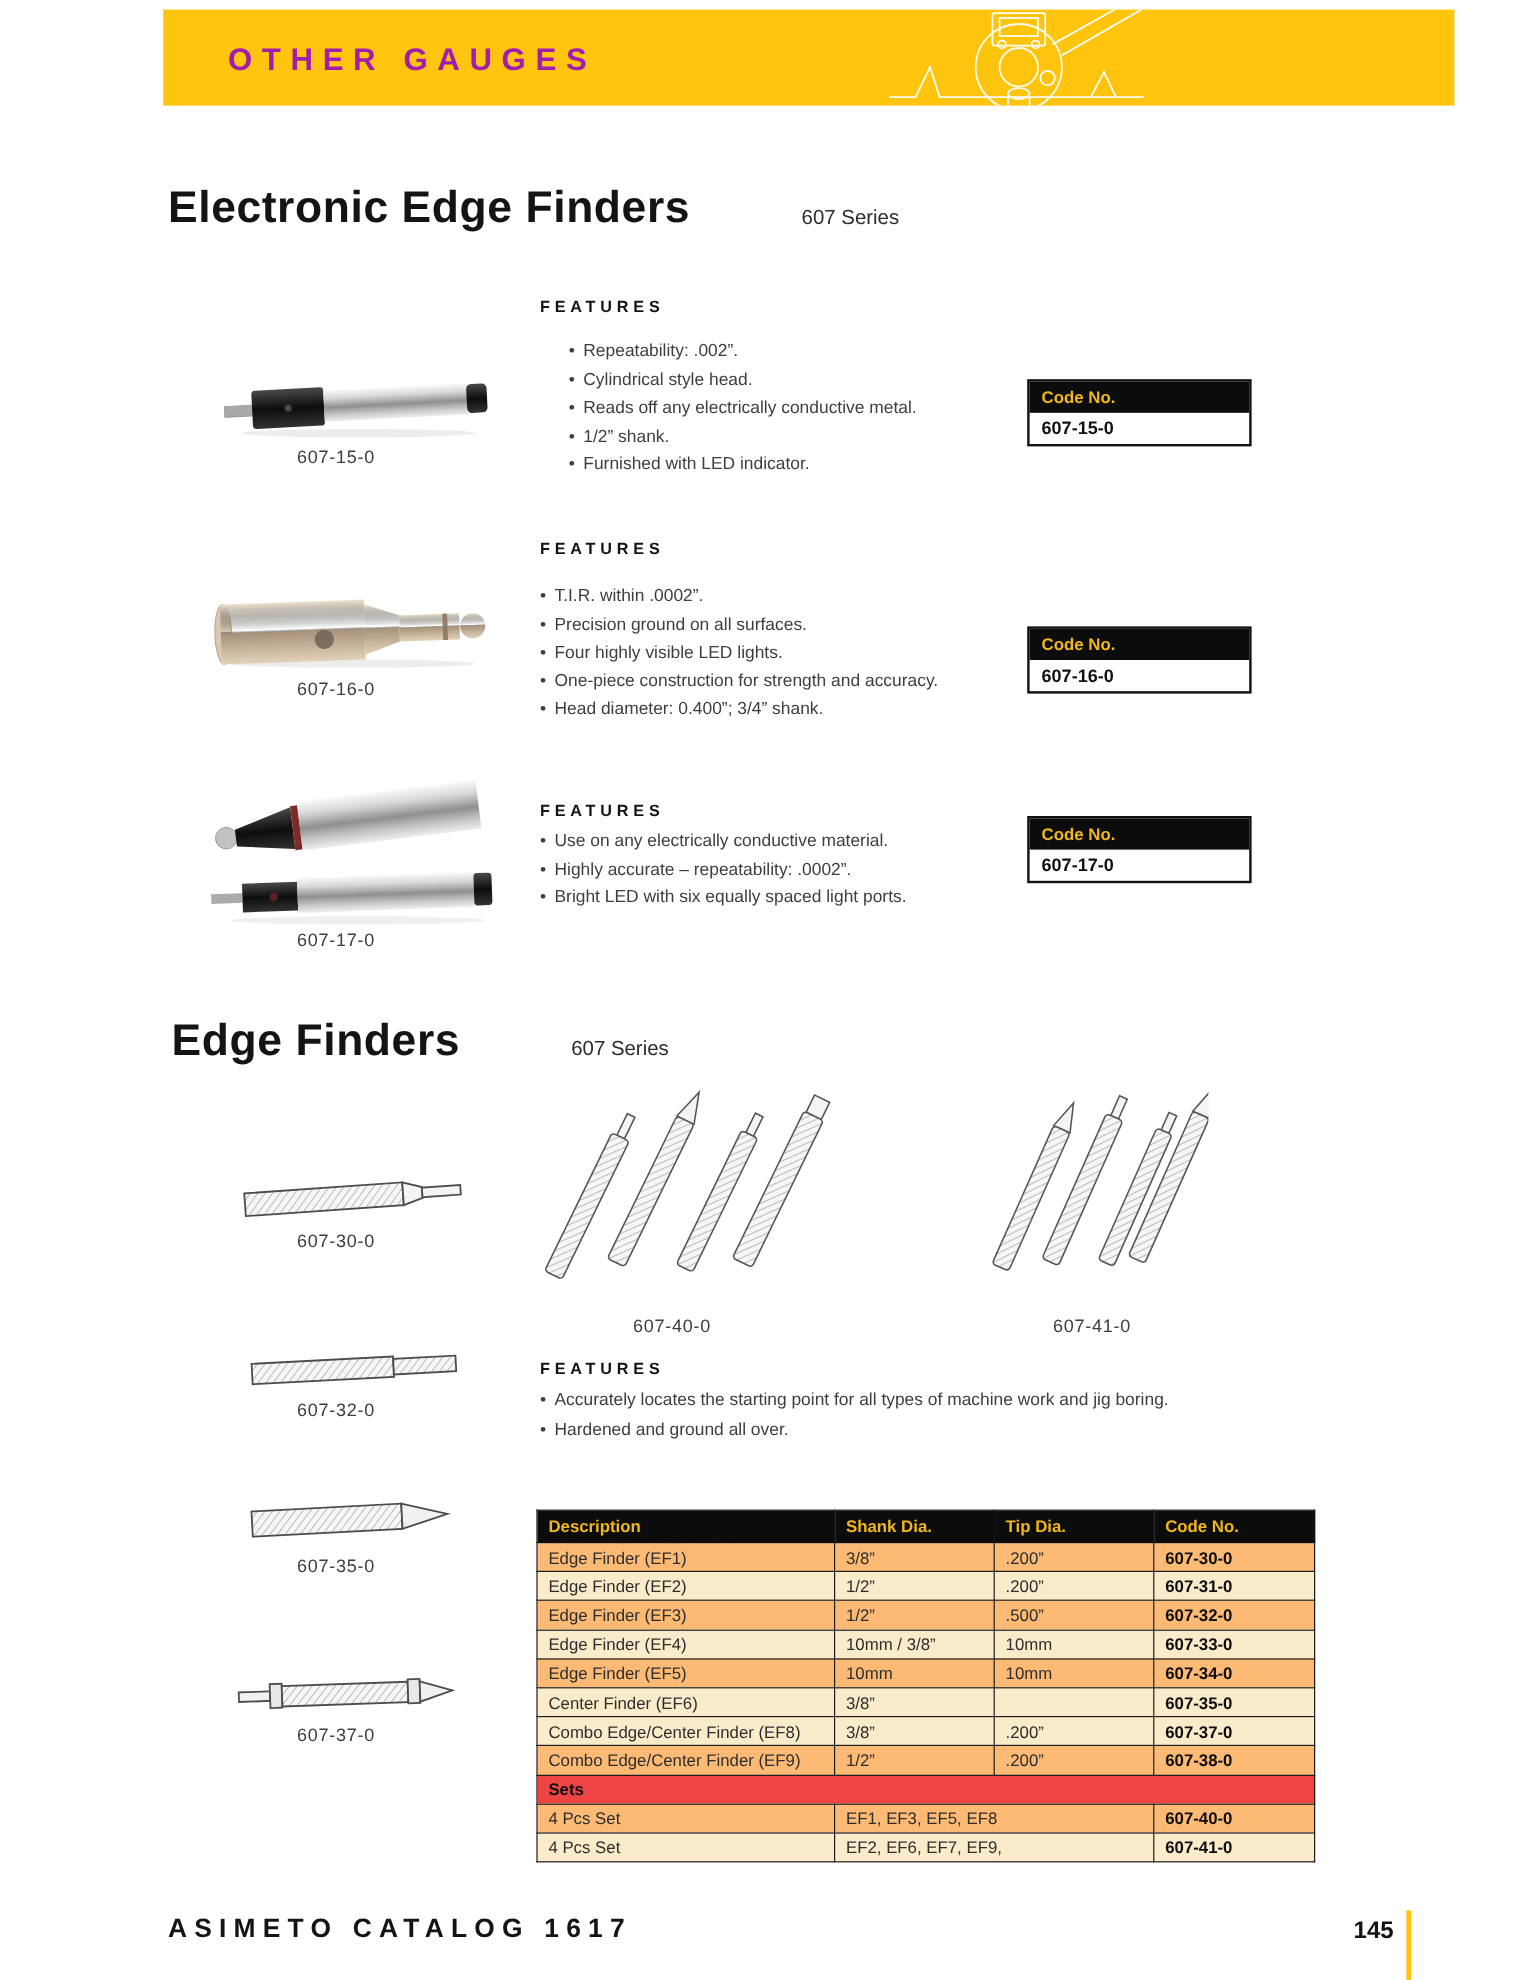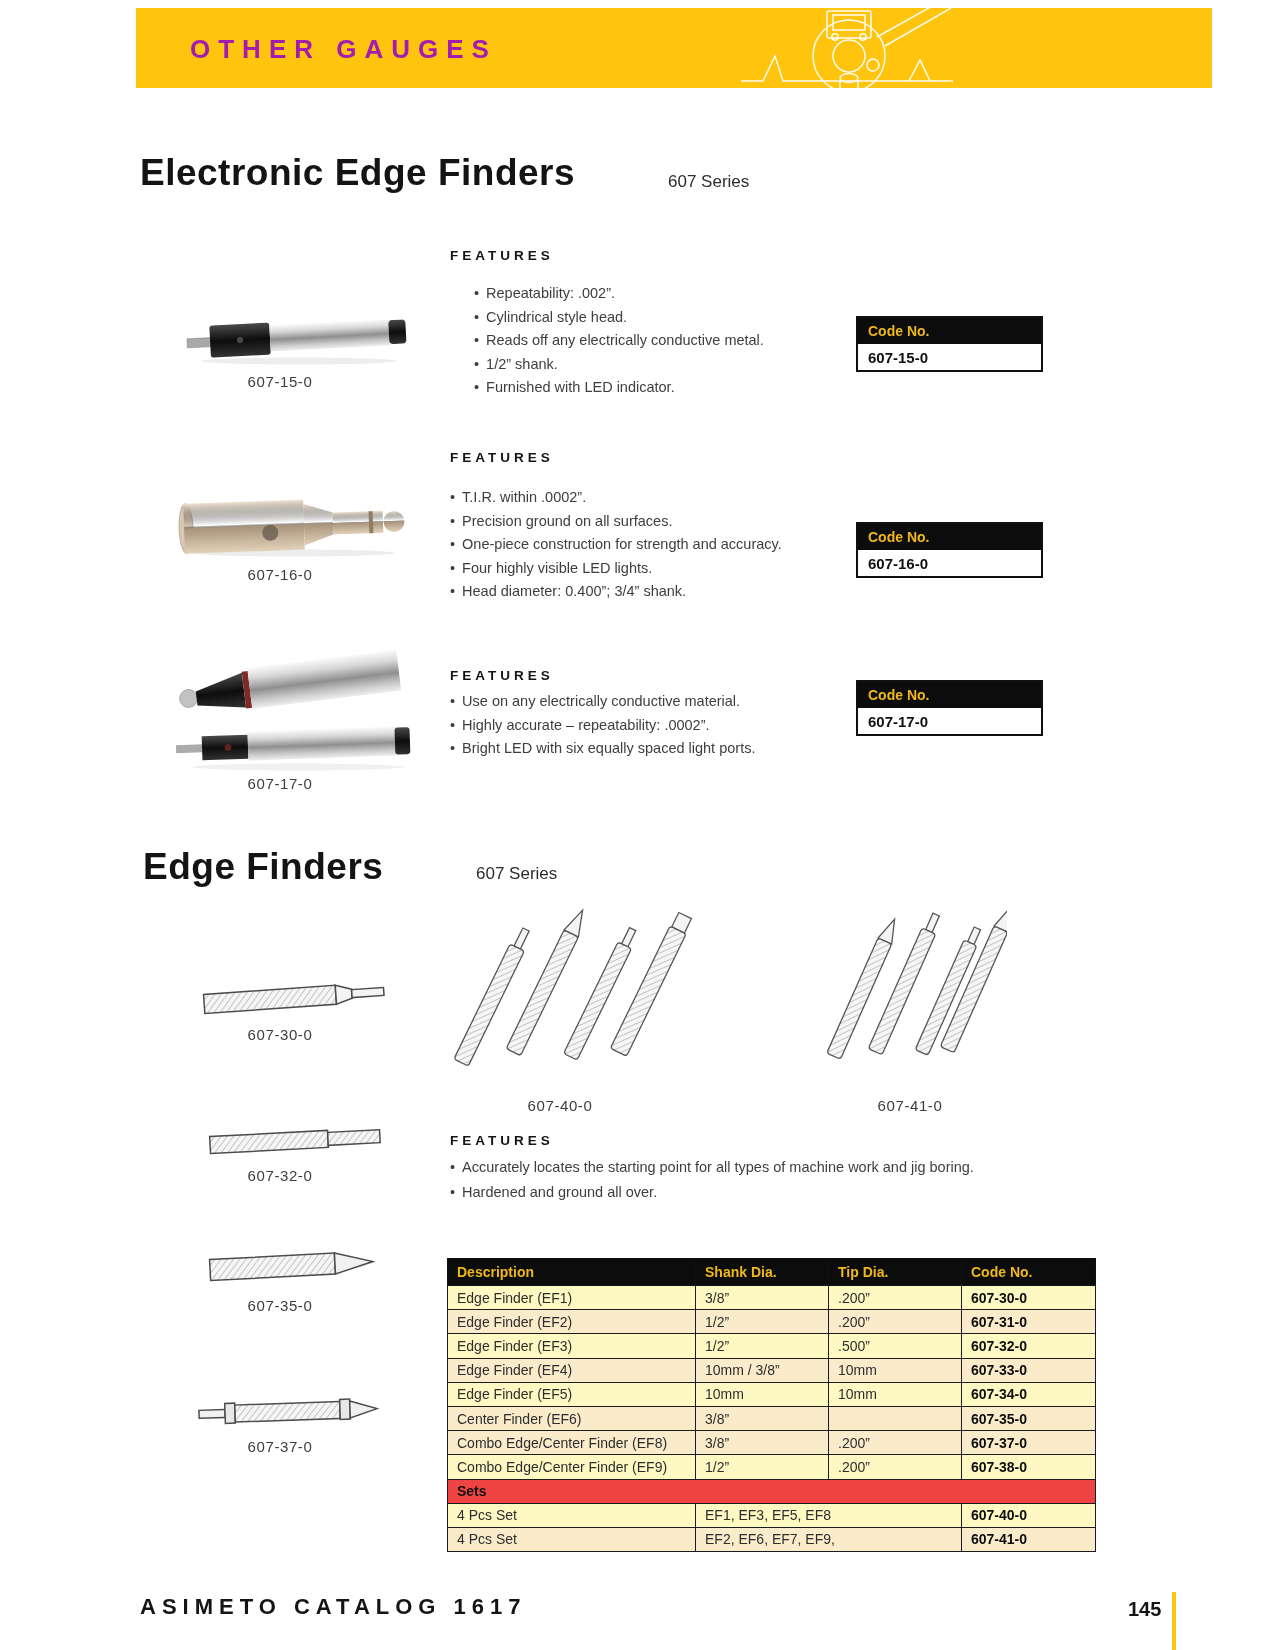--- a/index.html
+++ b/index.html
@@ -30,21 +30,21 @@
   .code-box-value { font-weight:bold; font-size:15px; color:#101010; padding:5px 0 4px 10px; }
   
   .img-box { position:absolute; }
   .caption { position:absolute; font-size:15px; color:#3d3d3d; letter-spacing:0.6px; text-align:center; }
   
   .spec-table { position:absolute; left:447px; top:1258px; width:648px; border-collapse:collapse; font-size:14px; color:#2d2d2d; table-layout:fixed; }
   .spec-table th {
     background:#0c0c0c; color:#f0b81a; text-align:left; font-size:14px; font-weight:bold;
     padding:4px 9px; border:1.5px solid #101010; height:18px;
   }
-  .spec-table td { border:1.5px solid #1c1c1c; padding:2px 9px; height:19.2px; background:#fef9c3; }
+  .spec-table td { border:1.5px solid #1c1c1c; padding:2px 9px; height:19.2px; background:#fdba74; }
   .spec-table tr.cream td { background:#faeccb; }
   .spec-table td.code { font-weight:bold; color:#0d0d0d; }
   .spec-table tr.sets-row td { background:#ef4444; font-weight:bold; color:#111; }
   
   .footer-left { position:absolute; left:140px; top:1594px; font-size:22px; font-weight:bold; letter-spacing:6px; color:#141414; }
   .page-number { position:absolute; left:1128px; top:1598px; font-size:20px; font-weight:bold; color:#141414; }
   .page-number-bar { position:absolute; left:1172px; top:1592px; width:4px; height:58px; background:#ffc40d; }
 </style>
 </head>
 <body>
@@ -142,22 +142,22 @@
         <circle cx="98" cy="38" r="8" fill="#6f6356" opacity="0.85"></circle>
       </g>
     </svg>
   </div>
   <div class="caption" style="left:205px; top:566px; width:150px;">607-16-0</div>
 
   <h3 class="features-heading" style="left:450px; top:450px;">FEATURES</h3>
   <ul class="bullets" style="left:450px; top:486px;">
     <li>T.I.R. within .0002”.</li>
     <li>Precision ground on all surfaces.</li>
+    <li>Four highly visible LED lights.</li>
     <li>One-piece construction for strength and accuracy.</li>
-    <li>Four highly visible LED lights.</li>
     <li>Head diameter: 0.400”; 3/4” shank.</li>
   </ul>
   <div class="code-box" style="top:522px;">
     <div class="code-box-head">Code No.</div>
     <div class="code-box-value">607-16-0</div>
   </div>
 
   <div class="img-box" style="left:172px; top:645px;">
     <svg width="252" height="128" viewBox="0 0 252 128">
       <ellipse cx="126" cy="122" rx="106" ry="3.5" fill="#000" opacity="0.06"></ellipse>

